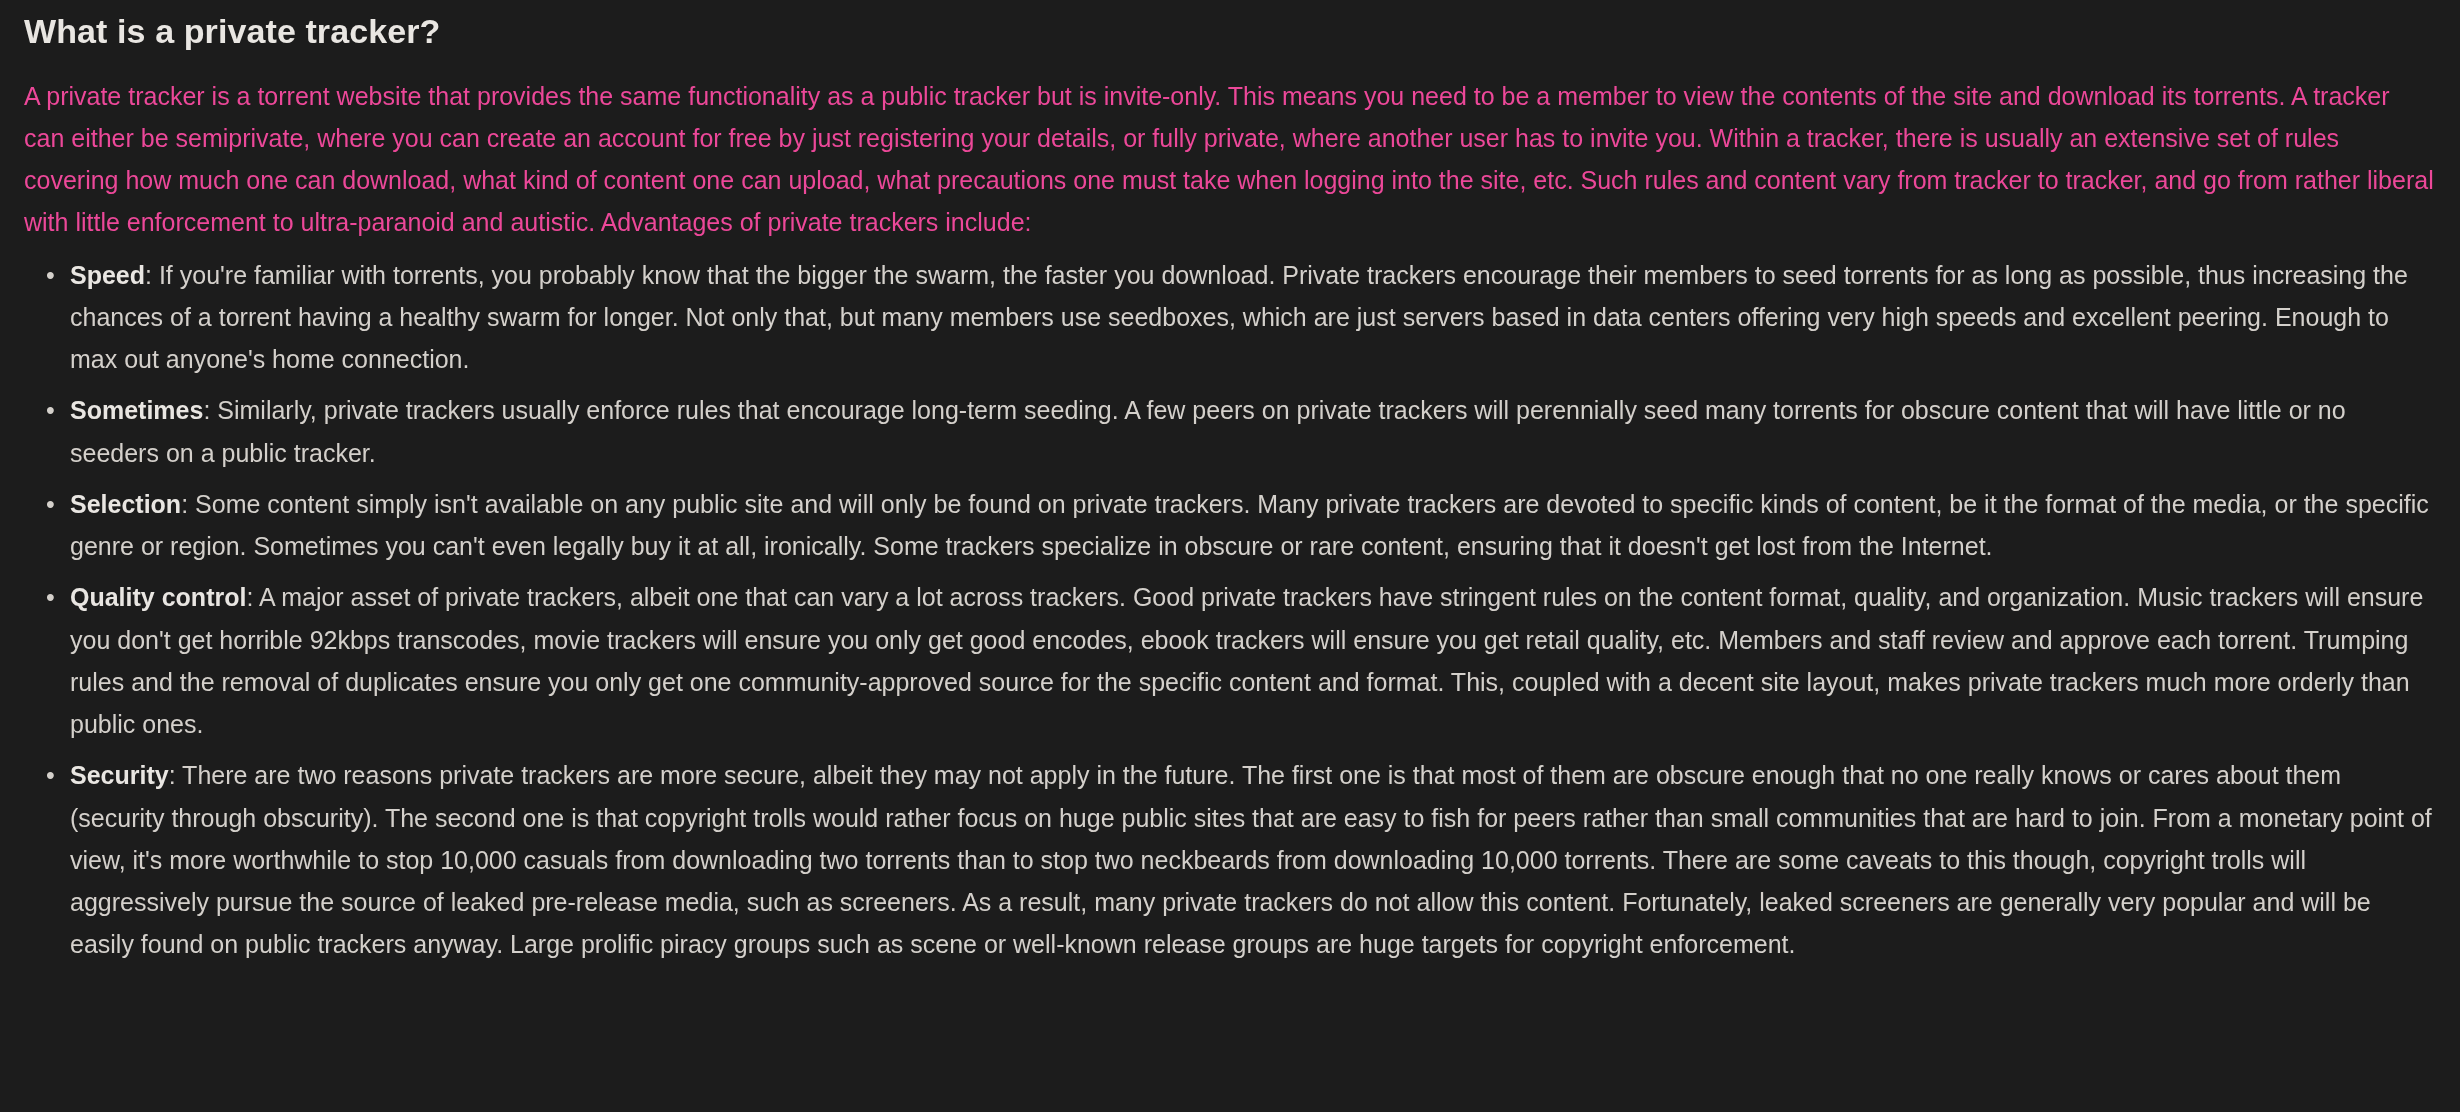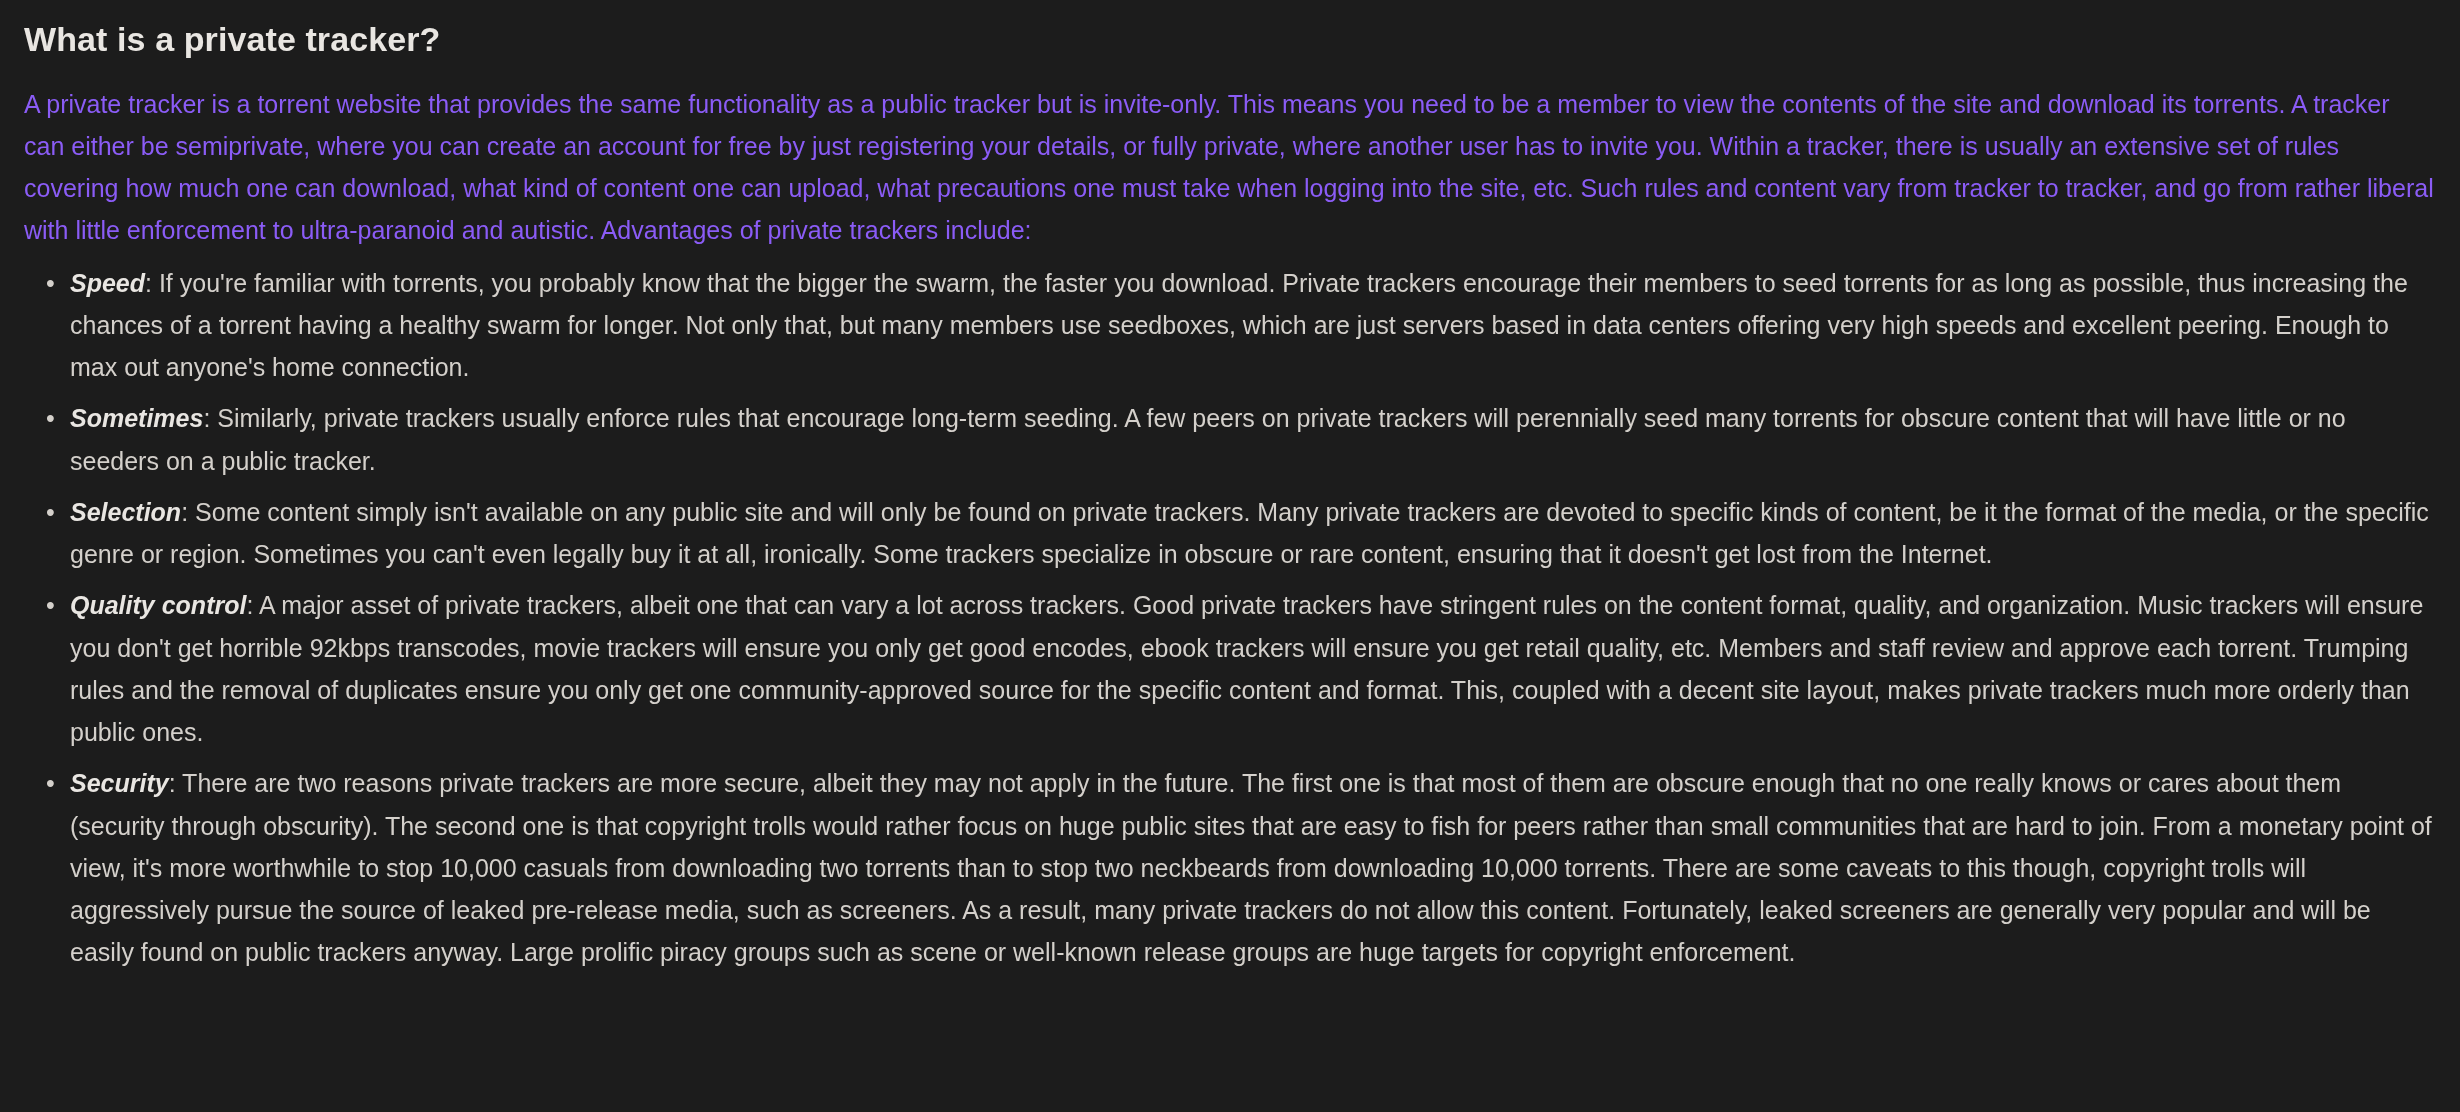--- a/index.html
+++ b/index.html
@@ -8,36 +8,36 @@
     background: #1c1c1c;
   }
   body {
     width: 2460px;
     min-height: 1112px;
     font-family: "Liberation Sans", sans-serif;
     color: #d4d0cb;
     -webkit-font-smoothing: antialiased;
   }
   .page {
-    padding: 18px 24px 0 24px;
+    padding: 10px 24px 0 24px;
     box-sizing: border-box;
   }
   h1.section-title {
     font-size: 34px;
     line-height: 1.25;
     font-weight: bold;
     color: #e9e6e2;
     margin: 0 0 22px 0;
     letter-spacing: 0.1px;
   }
   p.intro {
     font-size: 25px;
     line-height: 1.69;
     margin: 0 0 10px 0;
-    color: #8b5cf6;
+    color: #ec4899;
     max-width: 2420px;
   }
   ul.advantages {
     margin: 8px 0 0 0;
     padding-left: 46px;
     list-style: none;
   }
   ul.advantages > li {
     position: relative;
     font-size: 25px;
@@ -51,21 +51,20 @@
     position: absolute;
     left: -24px;
     top: 0;
     font-size: 25px;
     line-height: 1.69;
     color: #d4d0cb;
   }
   .term {
     font-weight: bold;
     color: #e9e6e2;
-    font-style: italic;
   }
   .li-text {
     display: inline;
   }
 </style>
 </head>
 <body>
 
 <div class="page">
 

